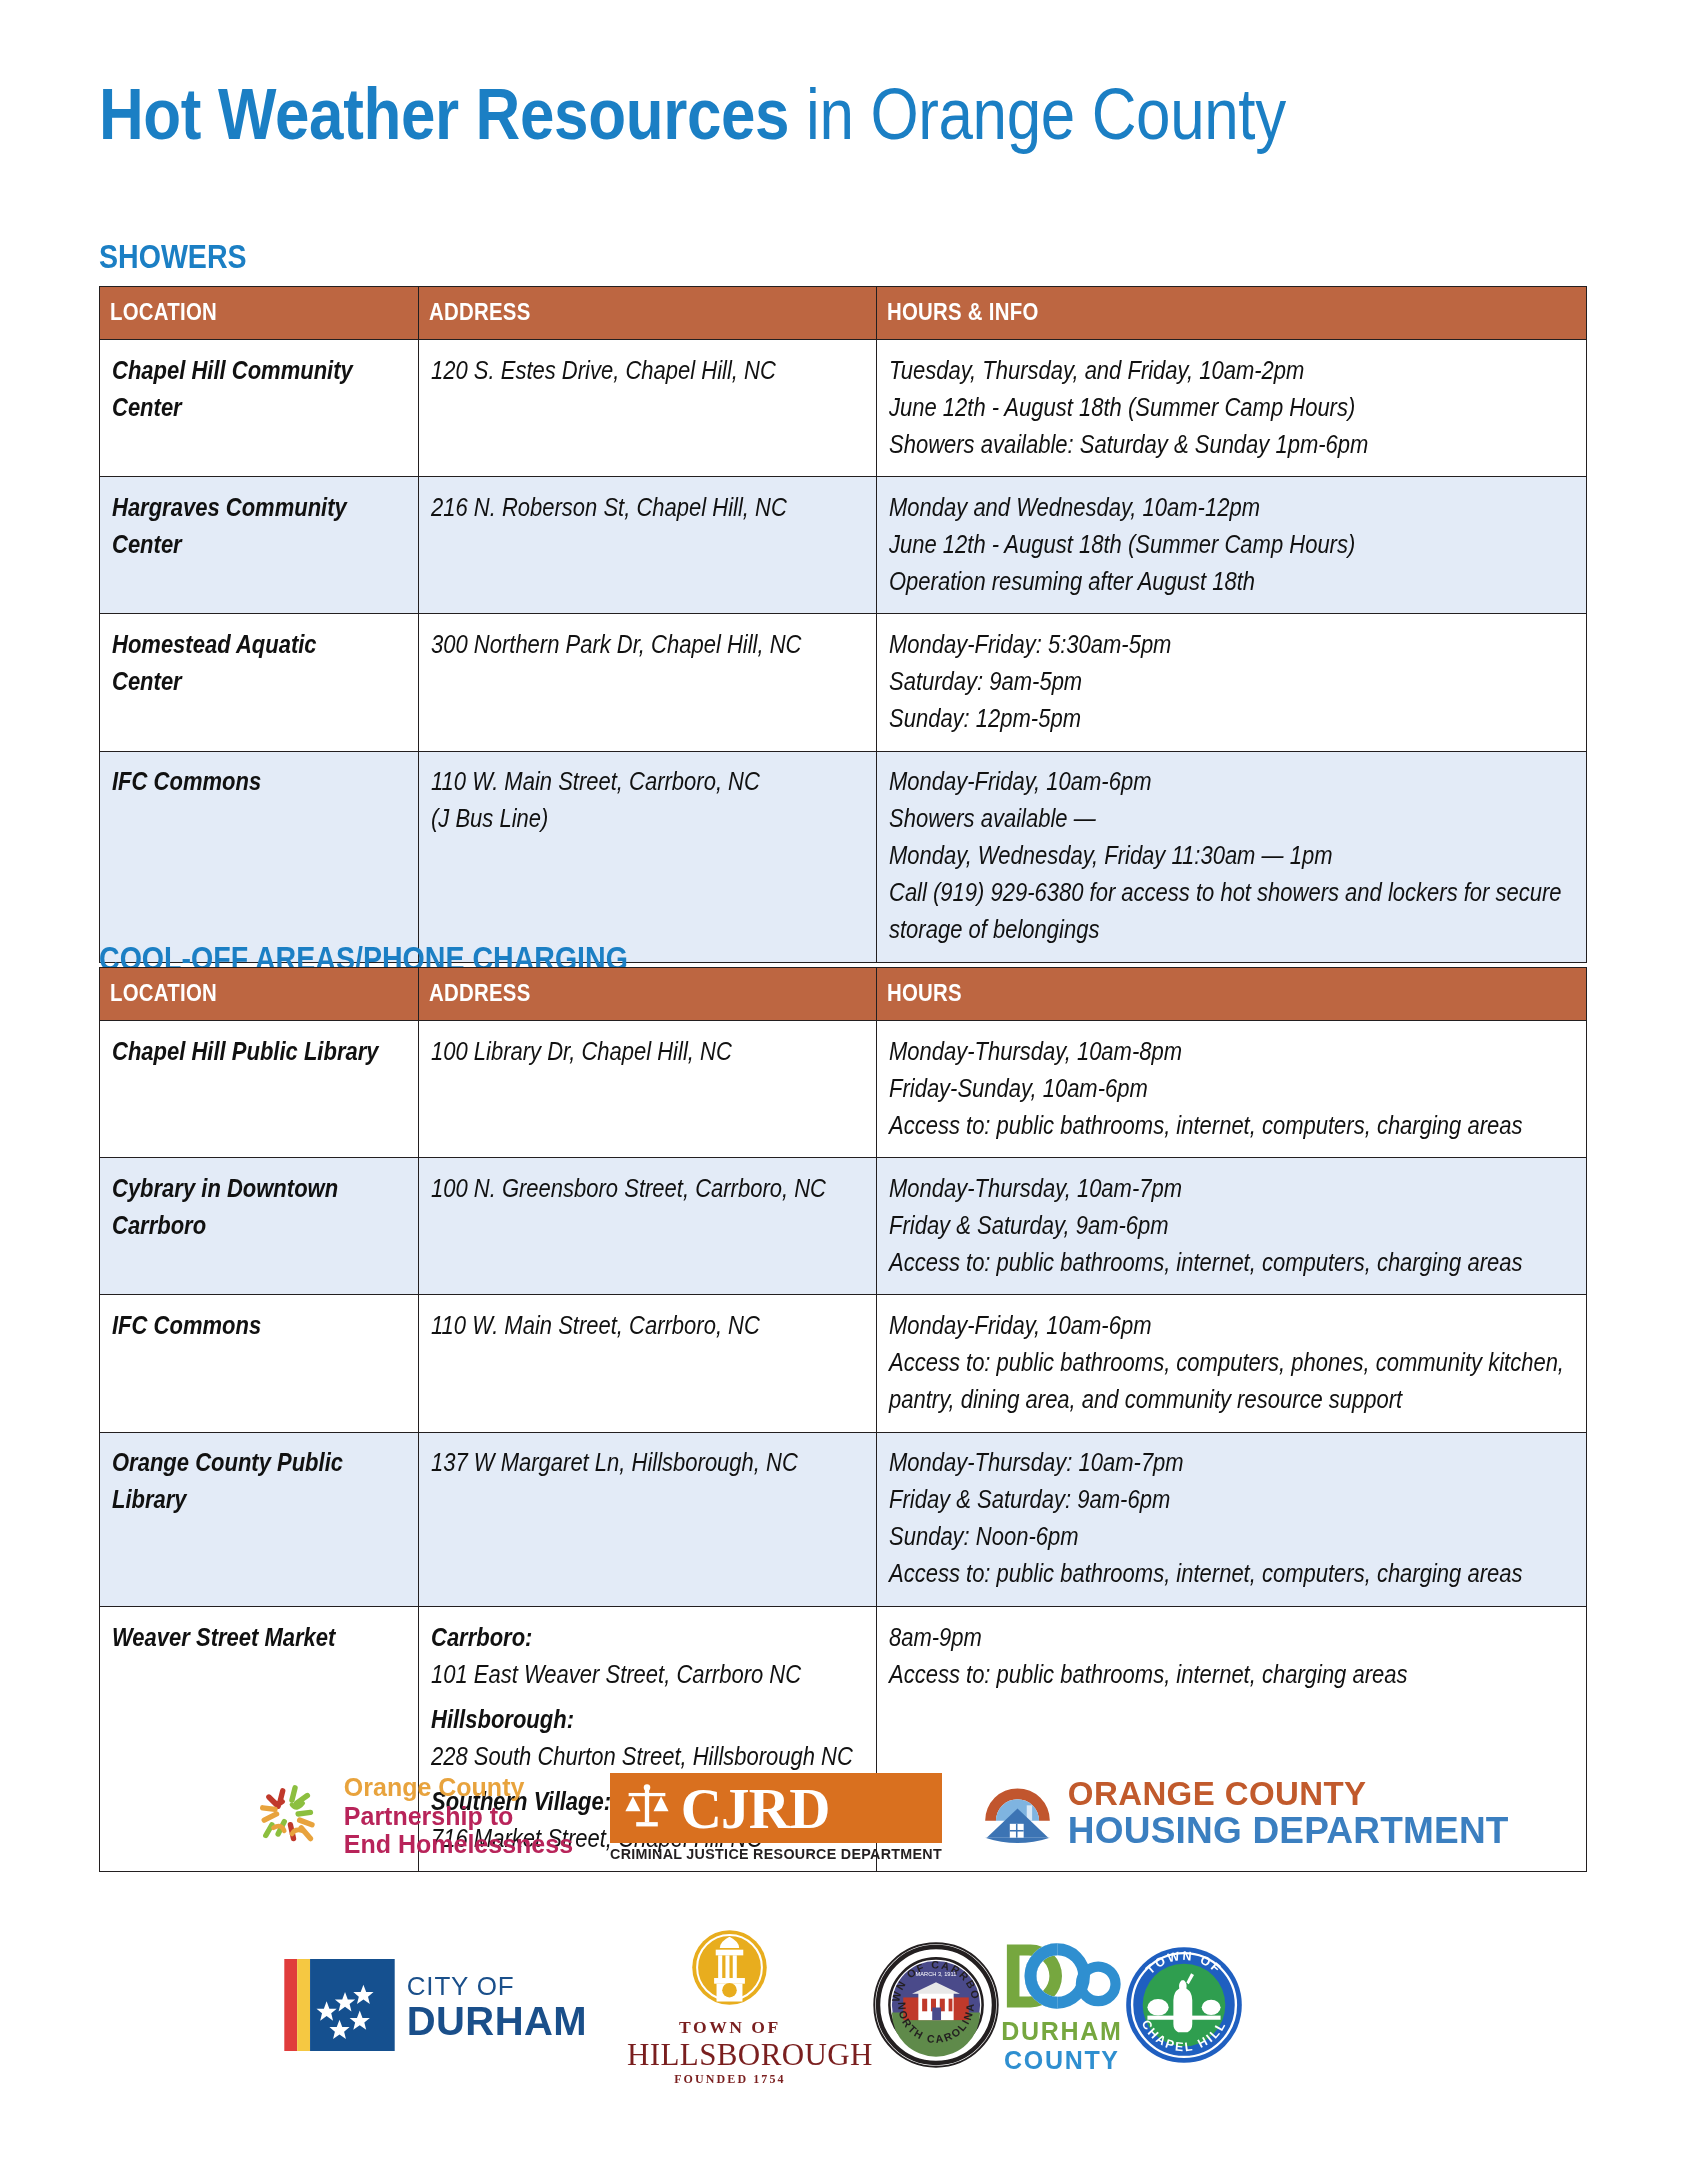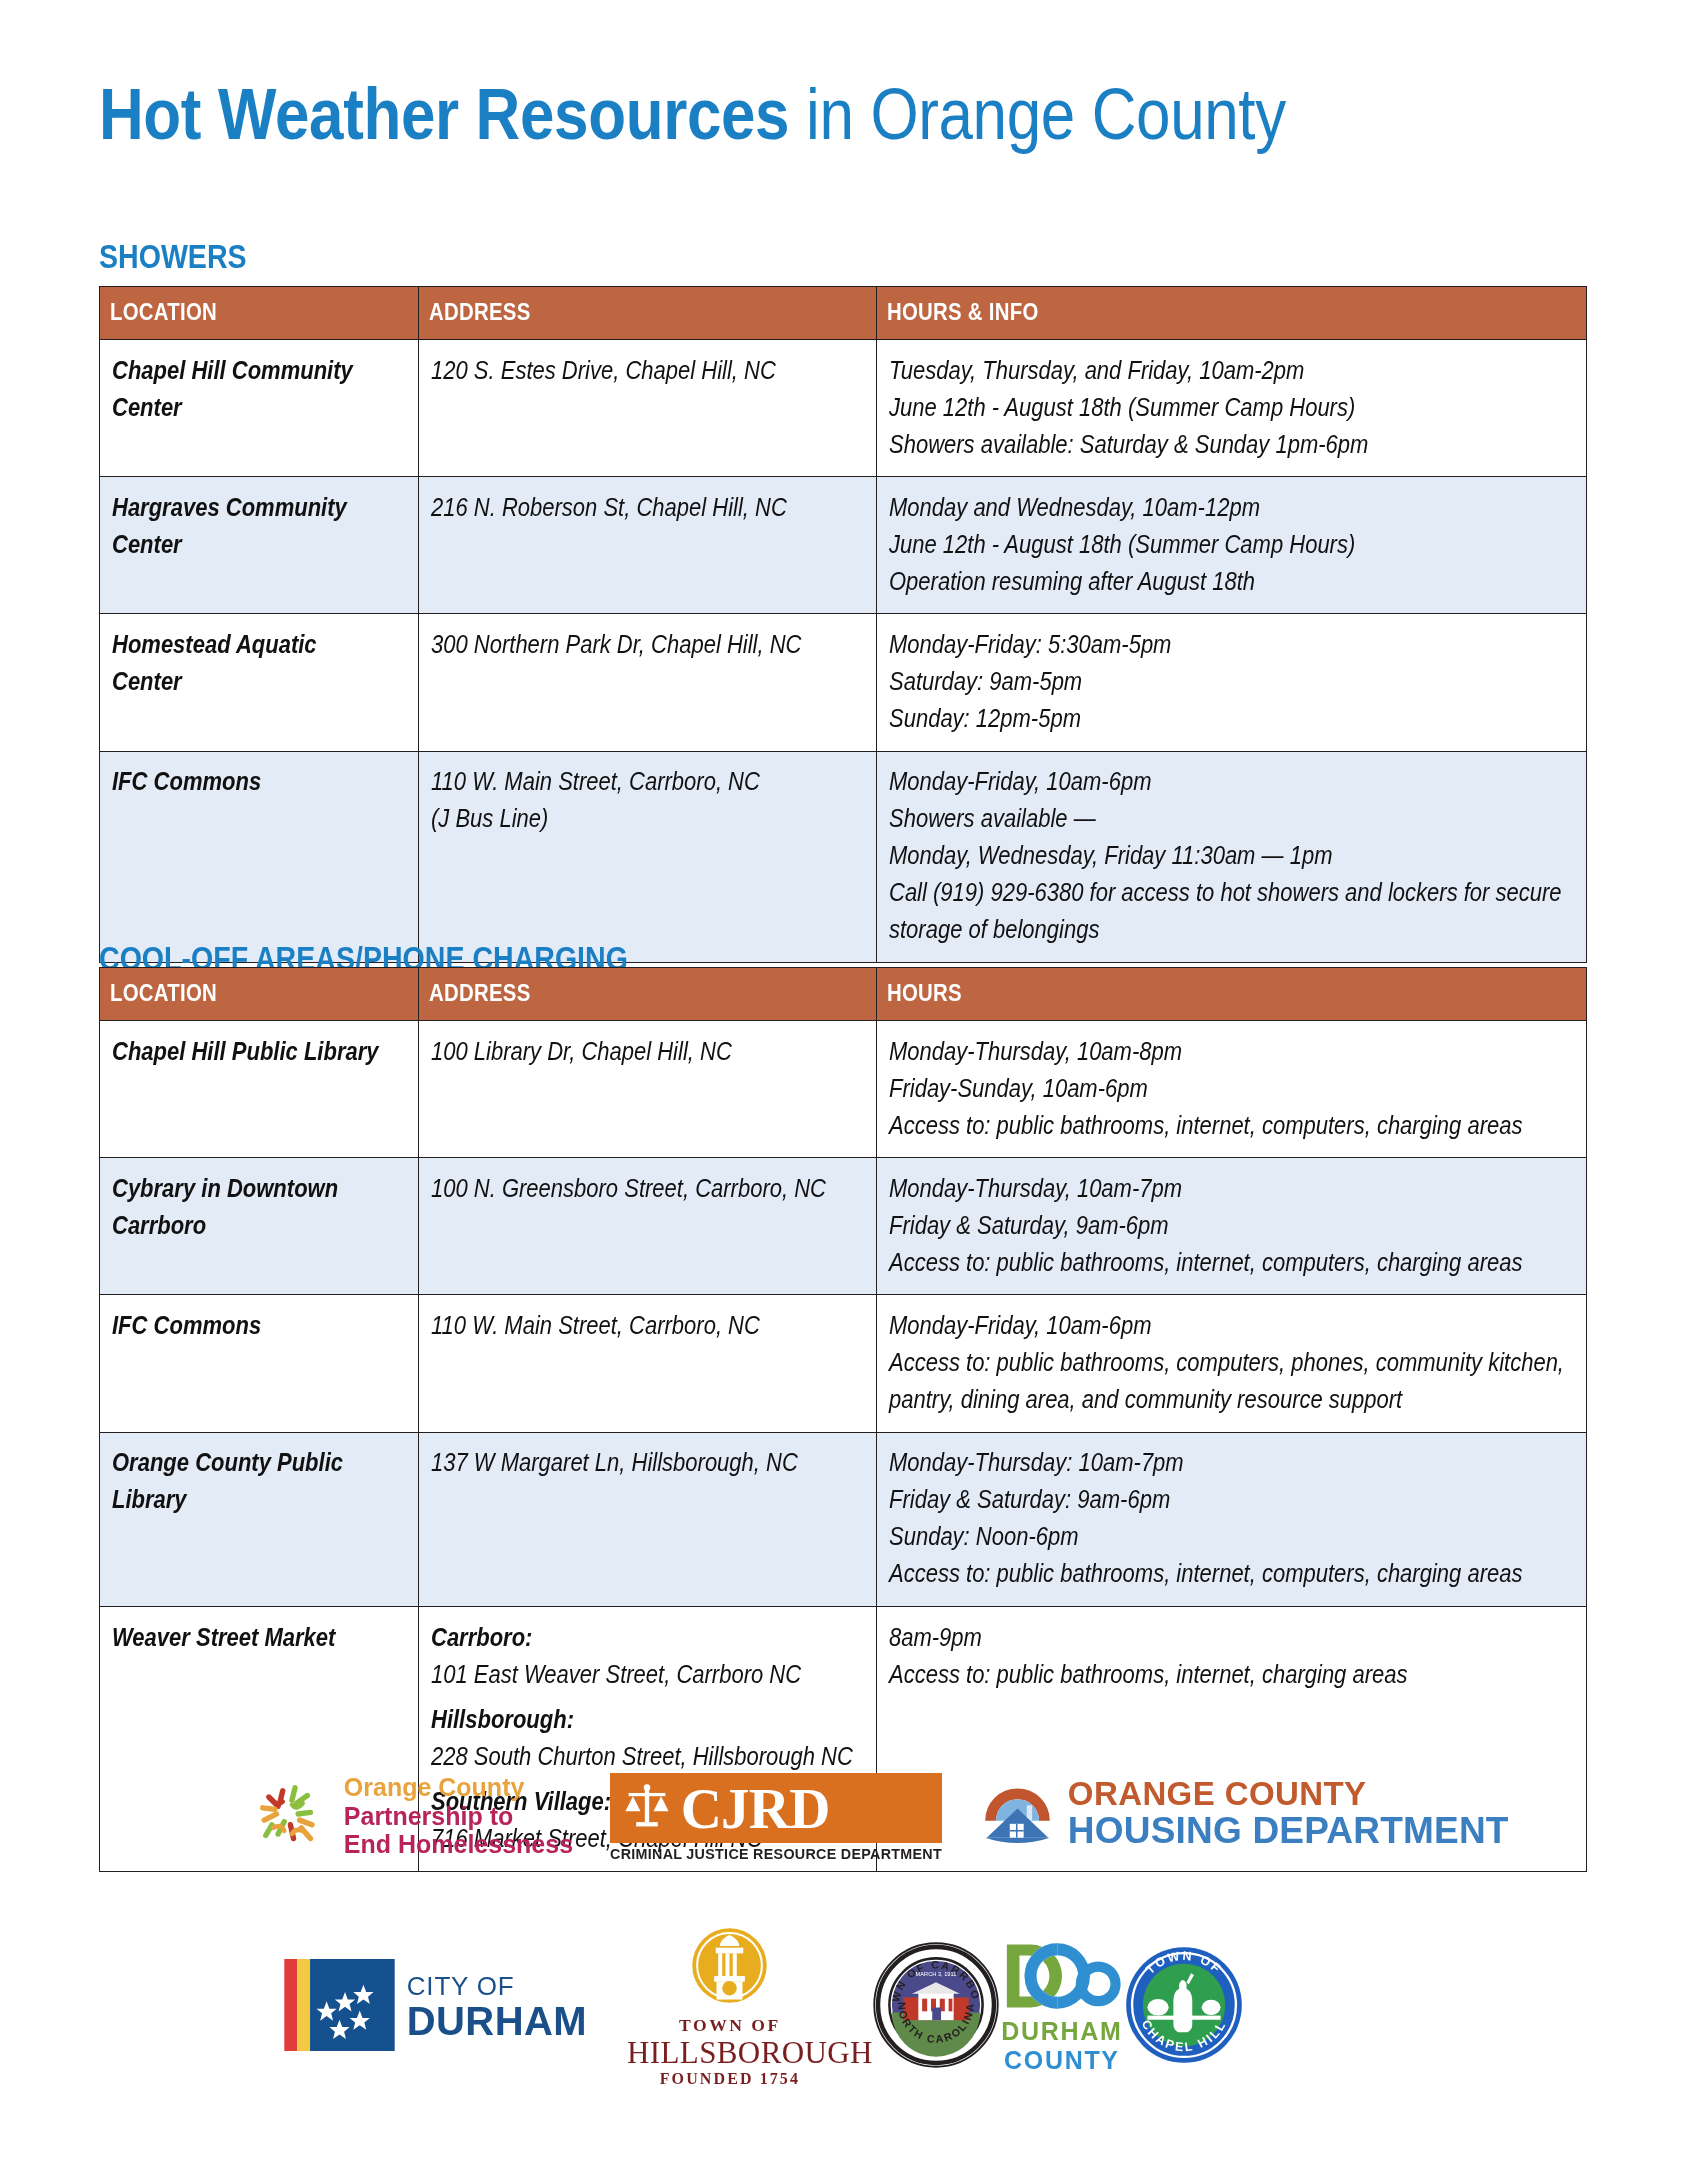--- a/index.html
+++ b/index.html
@@ -205,21 +205,21 @@
   
   .durham { display: flex; align-items: center; gap: 11.8px; }
   .durham-text { font-family: "Liberation Sans", sans-serif; color: #1a4f8a; }
   .durham-text .l1 { display: block; font-size: 26px; font-weight: 400; line-height: 28px; letter-spacing: 0.8px; }
   .durham-text .l2 { display: block; font-size: 40px; font-weight: 700; line-height: 42px; letter-spacing: 0.4px; }
 
   
   .hboro { text-align: center; font-family: "Liberation Serif", serif; color: #7a1f1f; }
   .hboro .l1 { display: block; font-size: 17.6px; font-weight: 700; letter-spacing: 2.5px; margin-top: 5px; }
   .hboro .l2 { display: block; font-size: 31px; font-weight: 400; letter-spacing: 0.4px; line-height: 34px; margin-left: 40px; }
-  .hboro .l3 { display: block; font-size: 16px; font-weight: 700; letter-spacing: 2.1px; }
+  .hboro .l3 { display: block; font-size: 12px; font-weight: 700; letter-spacing: 2.1px; }
 
   
   .carrboro { width: 126px; height: 126px; }
 
   
   .dco { text-align: center; font-family: "Liberation Sans", sans-serif; }
   .dco .l1 { display: block; color: #76a73f; font-size: 25px; font-weight: 700; letter-spacing: 1.7px; }
   .dco .l2 { display: block; color: #2f8fd0; font-size: 25px; font-weight: 700; letter-spacing: 1.7px; }
 
   

